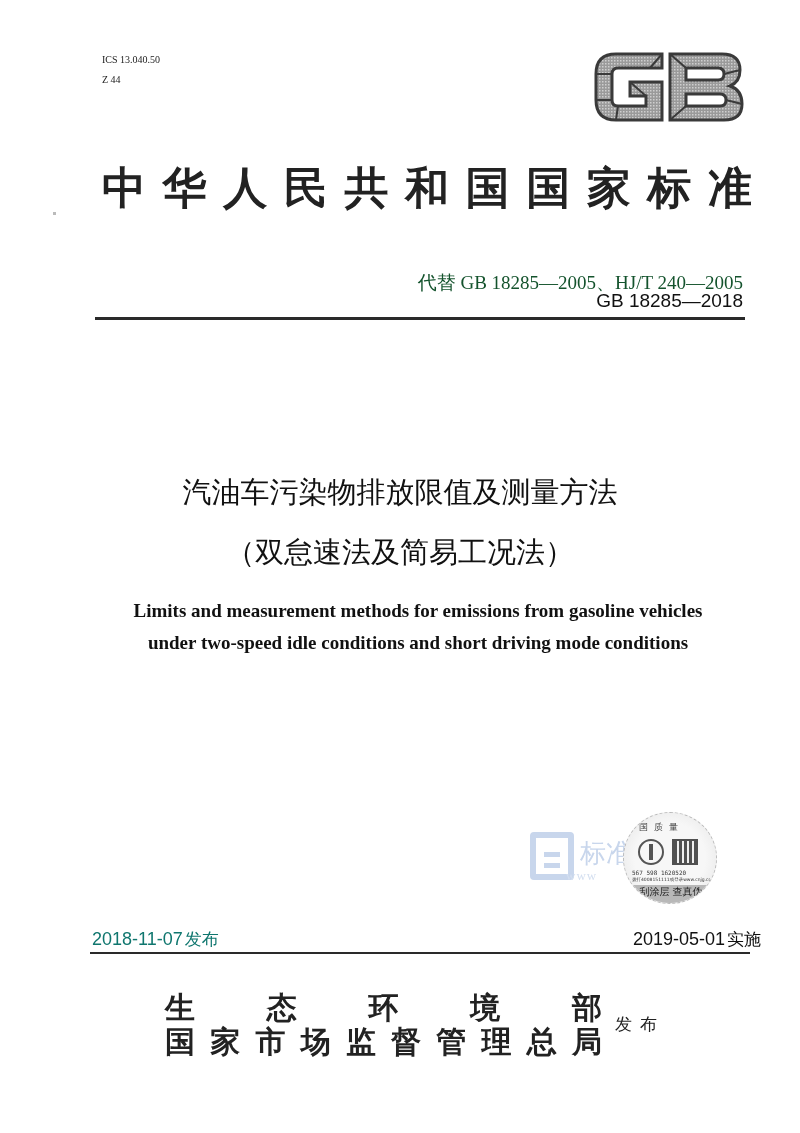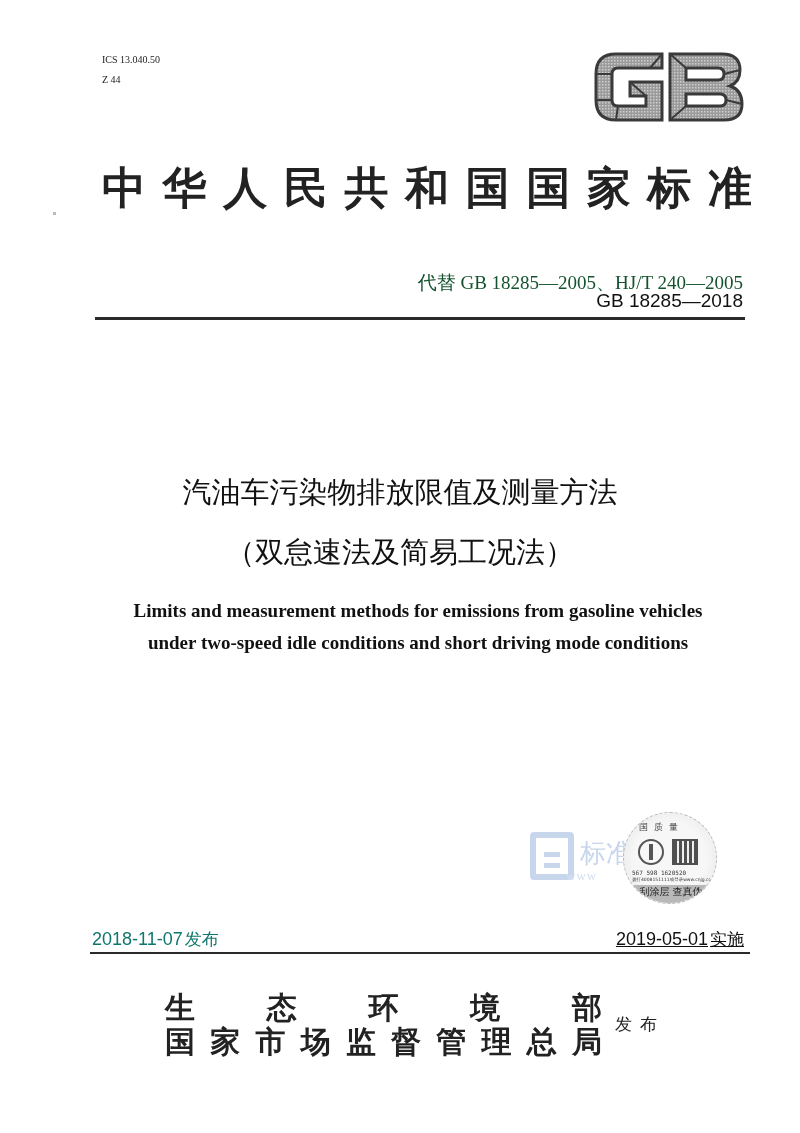--- a/index.html
+++ b/index.html
@@ -37,21 +37,21 @@
     .seal-emblem { position: absolute; left: 14px; top: 26px; width: 26px; height: 26px; border: 2px solid #555; border-radius: 50%; }
     .seal-emblem::after { content: ""; position: absolute; left: 9px; top: 3px; width: 4px; height: 16px; background: #555; }
     .seal-qr { position: absolute; left: 48px; top: 26px; width: 26px; height: 26px; background:
       repeating-linear-gradient(90deg, #333 0 3px, #eee 3px 5px),
       #333; opacity: .85; border: 2px solid #333; }
     .seal-code { position: absolute; left: 8px; top: 56px; width: 78px; font-family: "DejaVu Sans Mono", monospace; font-size: 6px; color: #333; white-space: nowrap; }
     .seal-url { position: absolute; left: 8px; top: 64px; width: 78px; font-family: "DejaVu Sans", sans-serif; font-size: 4.5px; color: #333; white-space: nowrap; overflow: hidden; }
     .seal-band { position: absolute; left: 0; top: 72px; width: 94px; height: 20px; background: #b8b8b8; text-align: center; font-family: "DejaVu Sans", sans-serif; font-size: 10px; line-height: 14px; color: #222; }
 
     .date-issue { position: absolute; left: 92px; top: 928px; font-family: "Liberation Sans", sans-serif; font-size: 18px; line-height: 22px; color: #0f766e; }
-    .date-impl { position: absolute; right: 56px; top: 928px; font-family: "Liberation Sans", sans-serif; font-size: 18px; line-height: 22px; color: #111; text-decoration: underline; }
+    .date-impl { position: absolute; right: 39px; top: 928px; font-family: "Liberation Sans", sans-serif; font-size: 18px; line-height: 22px; color: #111; }
     .date-issue .suffix, .date-impl .suffix { font-family: "DejaVu Sans", sans-serif; font-size: 17px; margin-left: 2px; }
     .rule-bottom { position: absolute; left: 90px; top: 952px; width: 660px; height: 2px; background: #2a2a2a; }
 
     .issuer-1 { position: absolute; left: 165px; top: 990px; width: 437px; display: flex; justify-content: space-between; font-family: "DejaVu Serif", serif; font-weight: bold; font-size: 30px; line-height: 36px; color: #222; }
     .issuer-2 { position: absolute; left: 165px; top: 1024px; width: 437px; display: flex; justify-content: space-between; font-family: "DejaVu Serif", serif; font-weight: bold; font-size: 30px; line-height: 36px; color: #222; }
     .issue-label { position: absolute; left: 615px; top: 1014px; font-family: "DejaVu Serif", serif; font-size: 17px; line-height: 20px; color: #222; letter-spacing: 8px; }
 
     .speck { position: absolute; left: 53px; top: 212px; width: 3px; height: 3px; background: #bbb; }
   </style>
 </head>

